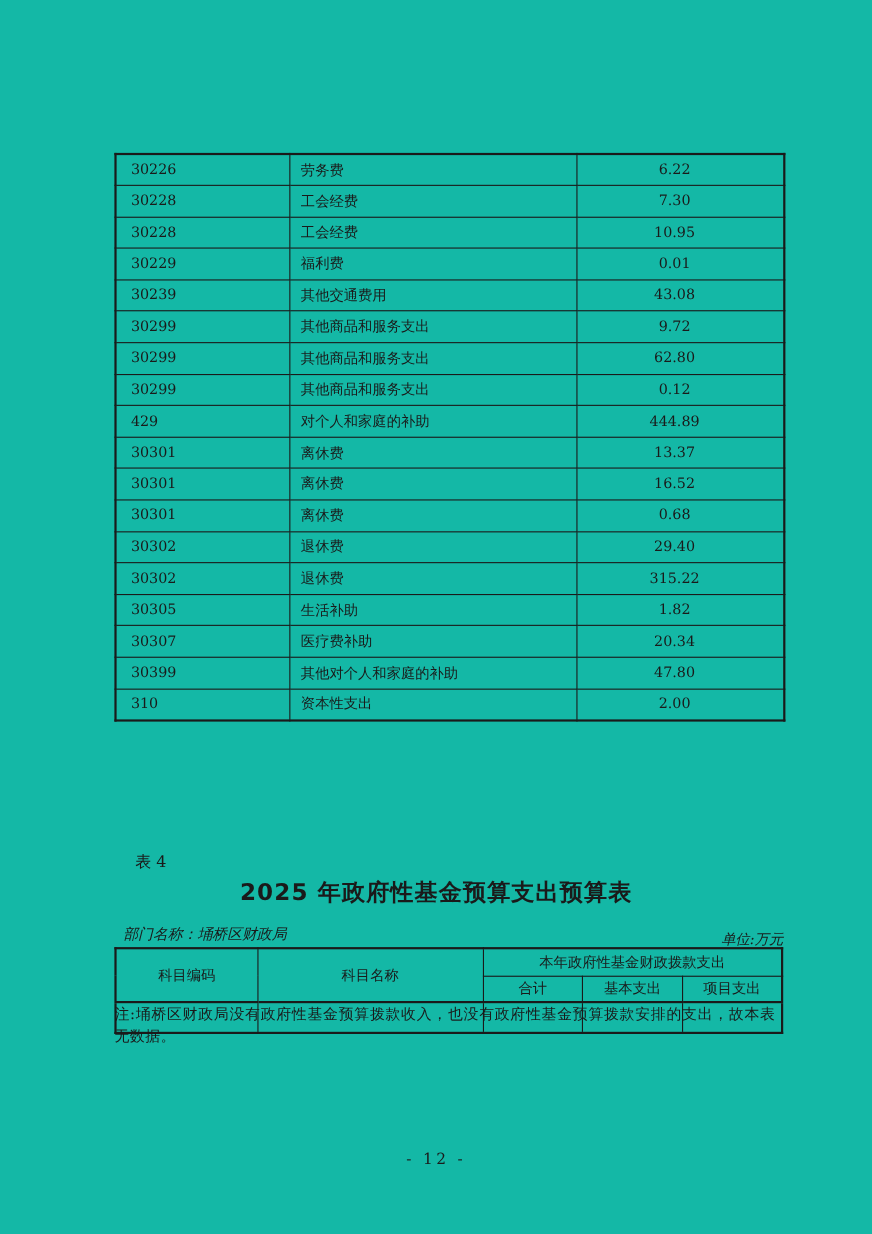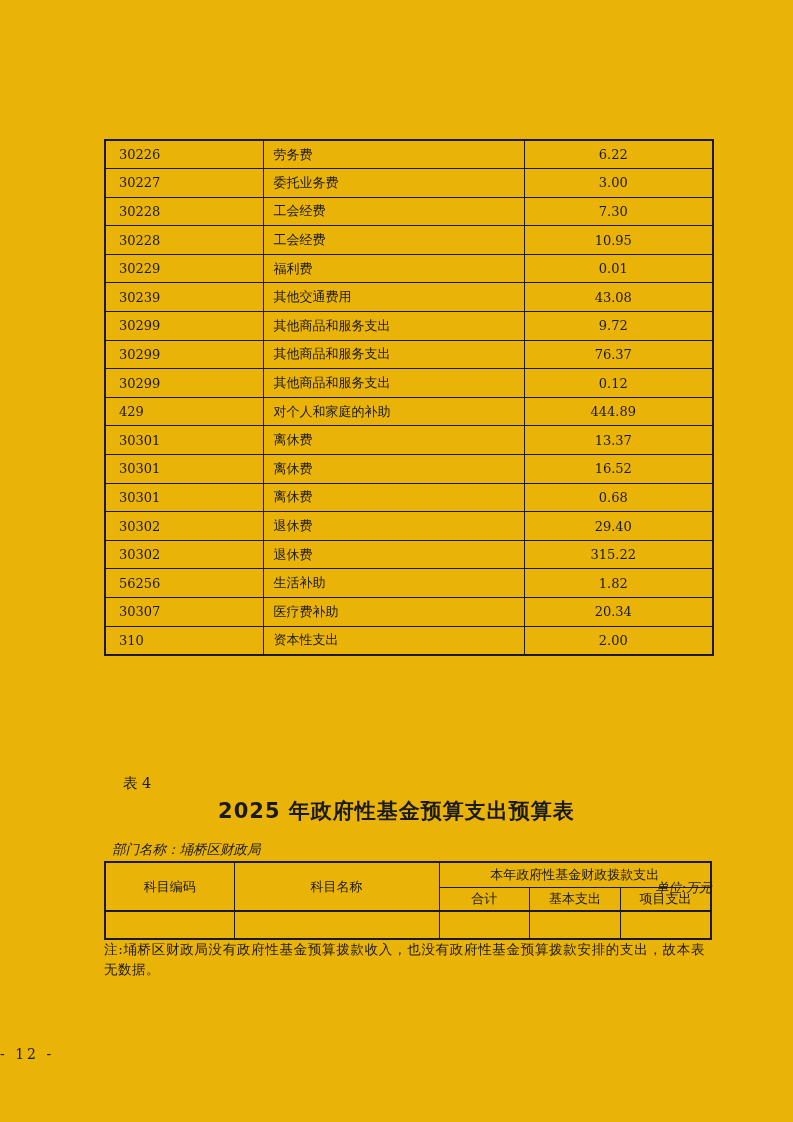--- a/index.html
+++ b/index.html
@@ -1,21 +1,21 @@
 <!DOCTYPE html>
 <html><head>
 <meta charset="utf-8">
 <style>
   * { margin: 0; padding: 0; box-sizing: border-box; }
   html, body { background: #ffffff; }
   .page {
     position: relative;
     width: 793px;
     height: 1122px;
-    background: #eab308;
+    background: #14b8a6;
     color: #1a1a1a;
     font-family: "DejaVu Serif", "Liberation Serif", serif;
     overflow: hidden;
     padding-left: 38px;
   }
 
   
   table { border-collapse: collapse; table-layout: fixed; }
   .t1 {
     position: absolute;
@@ -66,21 +66,20 @@
     position: absolute;
     left: 8px;
     top: 0;
     font-size: 13.5px;
   }
   .unit-label {
     position: absolute;
     right: 0;
     top: 4px;
     font-size: 13px;
-    margin-top: 34px;
   }
 
   
   .t2 {
     position: absolute;
     left: 104px;
     top: 861px;
     width: 608px;
     border: 2px solid #1a1a1a;
   }
@@ -100,55 +99,50 @@
   .t2 .w-code { width: 129px; }
   .t2 .w-name { width: 205px; }
   .t2 .w-total { width: 97px; }
   .t2 .w-basic { width: 86px; }
   .t2 .w-project { width: 91px; text-align: center; }
 
   
   .note {
     position: absolute;
     left: 104px;
-    top: 940px;
+    top: 913px;
     width: 601px;
     font-size: 13.5px;
     line-height: 19.5px;
     letter-spacing: 0.5px;
     text-align: justify;
   }
   .page-num {
     position: absolute;
     left: 0;
     width: 100%;
     top: 1046px;
-    text-align: left;
+    text-align: center;
     font-size: 14px;
     letter-spacing: 3px;
   }
 </style>
 </head>
 <body>
 
 <div class="page">
 
   <table class="t1">
     <tbody>
       <tr>
         <td class="c-code">30226</td>
         <td class="c-name">劳务费</td>
         <td class="c-val">6.22</td>
       </tr>
       <tr>
-        <td class="c-code">30227</td>
-        <td class="c-name">委托业务费</td>
-        <td class="c-val">3.00</td>
-      </tr>
-      <tr>
         <td class="c-code">30228</td>
         <td class="c-name">工会经费</td>
         <td class="c-val">7.30</td>
       </tr>
       <tr>
         <td class="c-code">30228</td>
         <td class="c-name">工会经费</td>
         <td class="c-val">10.95</td>
       </tr>
       <tr>
@@ -162,21 +156,21 @@
         <td class="c-val">43.08</td>
       </tr>
       <tr>
         <td class="c-code">30299</td>
         <td class="c-name">其他商品和服务支出</td>
         <td class="c-val">9.72</td>
       </tr>
       <tr>
         <td class="c-code">30299</td>
         <td class="c-name">其他商品和服务支出</td>
-        <td class="c-val">76.37</td>
+        <td class="c-val">62.80</td>
       </tr>
       <tr>
         <td class="c-code">30299</td>
         <td class="c-name">其他商品和服务支出</td>
         <td class="c-val">0.12</td>
       </tr>
       <tr>
         <td class="c-code">429</td>
         <td class="c-name">对个人和家庭的补助</td>
         <td class="c-val">444.89</td>
@@ -200,28 +194,33 @@
         <td class="c-code">30302</td>
         <td class="c-name">退休费</td>
         <td class="c-val">29.40</td>
       </tr>
       <tr>
         <td class="c-code">30302</td>
         <td class="c-name">退休费</td>
         <td class="c-val">315.22</td>
       </tr>
       <tr>
-        <td class="c-code">56256</td>
+        <td class="c-code">30305</td>
         <td class="c-name">生活补助</td>
         <td class="c-val">1.82</td>
       </tr>
       <tr>
         <td class="c-code">30307</td>
         <td class="c-name">医疗费补助</td>
         <td class="c-val">20.34</td>
+      </tr>
+      <tr>
+        <td class="c-code">30399</td>
+        <td class="c-name">其他对个人和家庭的补助</td>
+        <td class="c-val">47.80</td>
       </tr>
       <tr>
         <td class="c-code">310</td>
         <td class="c-name">资本性支出</td>
         <td class="c-val">2.00</td>
       </tr>
     </tbody>
   </table>
 
   <div class="tbl-label">表 4</div>

